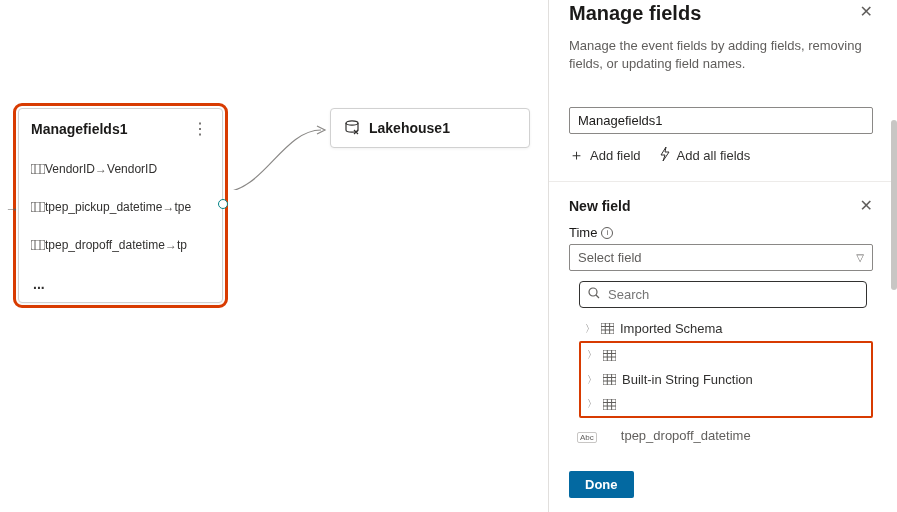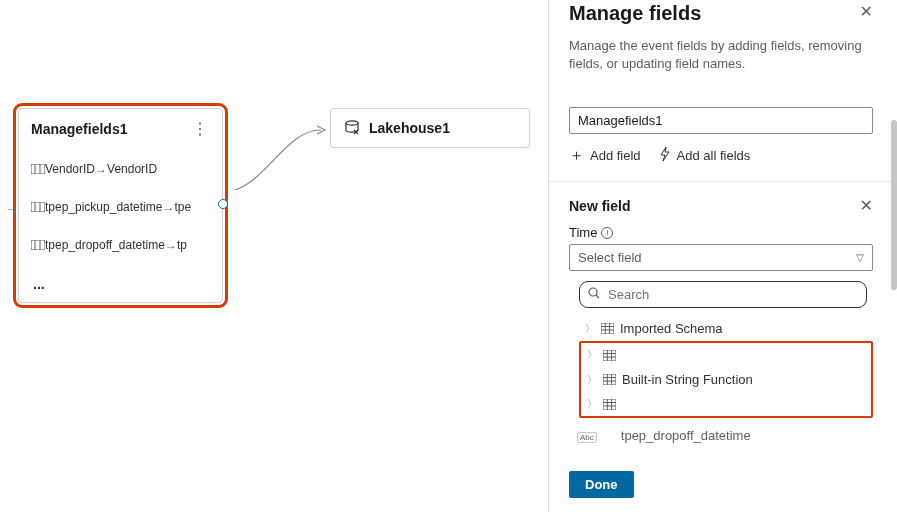--- a/index.html
+++ b/index.html
@@ -61,21 +61,21 @@
   .section-head { display:flex; justify-content:space-between; align-items:center; margin-bottom:10px;}
   .section-title { font-size:14px; font-weight:600; color:#1b1a19; }
 
   .field-label-row { display:flex; align-items:center; gap:4px; font-size:13px; color:#1b1a19; margin-bottom:4px; }
   .info-icon { width:12px; height:12px; border:1px solid #605e5c; border-radius:50%; font-size:8px; display:flex; align-items:center; justify-content:center; color:#605e5c; }
 
   .select-box { width:100%; border:1px solid #8a8886; border-radius:2px; padding:5px 8px; font-size:13px; color:#605e5c; display:flex; justify-content:space-between; align-items:center; cursor:pointer; }
   .chev { font-size:10px; color:#605e5c; }
 
   .search-wrap { margin-top:10px; margin-left:10px; }
-  .search-box { width:98%; border:1px solid #323130; border-radius:9px; padding:5px 8px; font-size:13px; display:flex; align-items:center; gap:8px; }
+  .search-box { width:98%; border:1px solid #323130; border-radius:4px; padding:5px 8px; font-size:13px; display:flex; align-items:center; gap:8px; }
   .search-input { border:none; outline:none; font-size:13px; flex:1; color:#323130; }
   .search-icon { color:#605e5c; font-size:13px; }
 
   .schema-list { margin-top:8px; }
   .schema-item { display:flex; align-items:center; gap:6px; padding:5px 6px; font-size:13px; color:#323130; cursor:pointer; }
   .schema-item .chev-r { font-size:10px; color:#605e5c; transform: rotate(0deg); }
   .table-icon { color:#605e5c; flex-shrink:0; }
   .schema-group.highlighted { border:2px solid #d83b01; border-radius:2px; }
 
   .bottom-field-row { display:flex; align-items:flex-end; gap:24px; padding:6px 8px; font-size:13px; color:#605e5c; margin-top:4px; }

